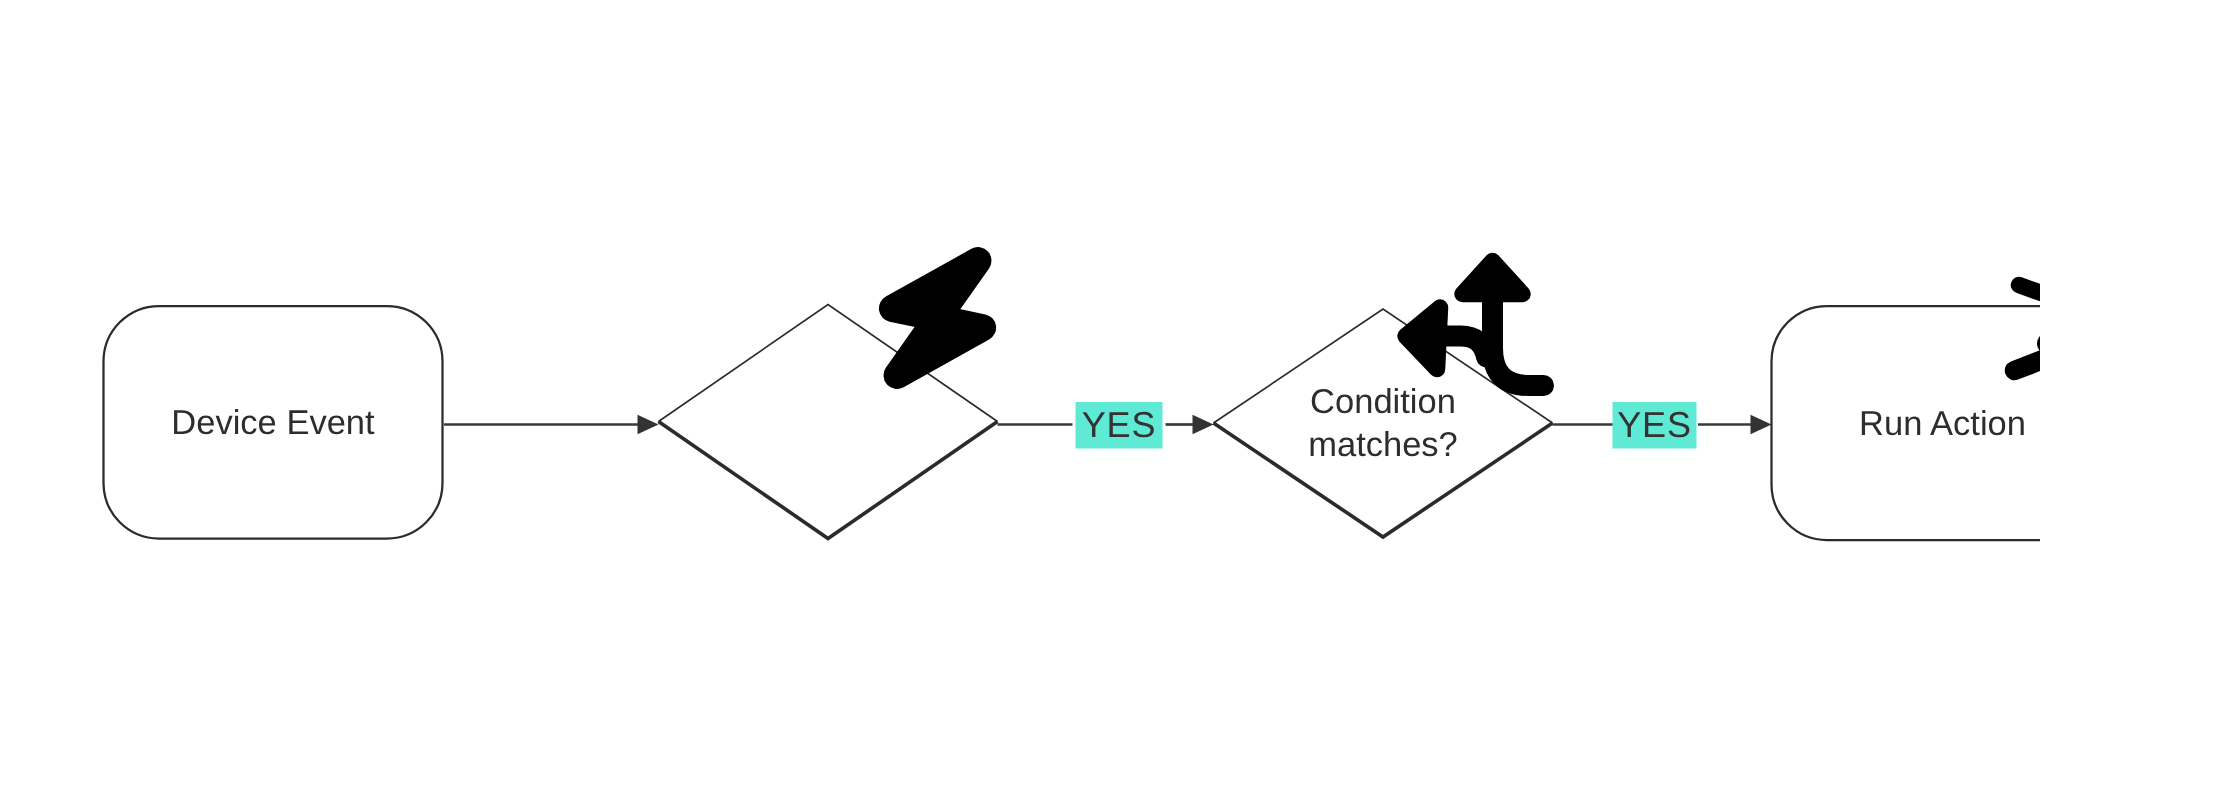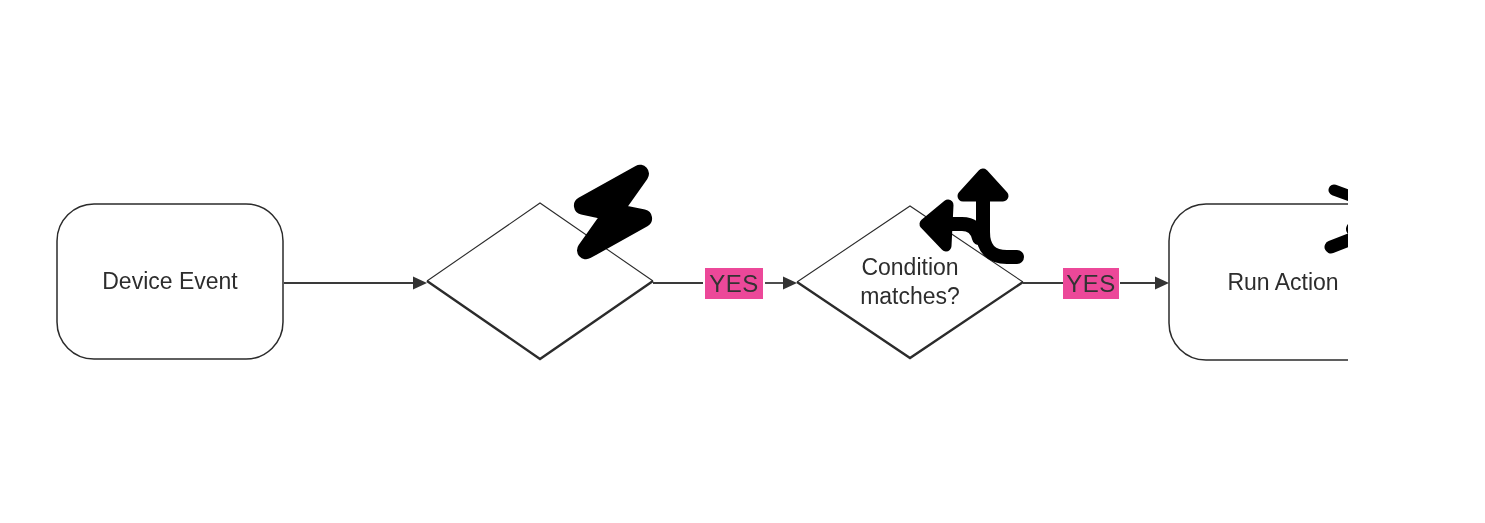--- a/index.html
+++ b/index.html
@@ -7,20 +7,21 @@
     padding: 0;
     background: #ffffff;
   }
   .stage {
     position: relative;
     width: 1348px;
     height: 523px;
     background: #ffffff;
     font-family: "Liberation Sans", "DejaVu Sans", sans-serif;
     overflow: hidden;
+    margin-left: 12px;
   }
   .diagram-svg {
     position: absolute;
     left: 0;
     top: 0;
   }
   .node-label {
     position: absolute;
     display: flex;
     align-items: center;
@@ -34,21 +35,21 @@
   }
   .edge-label {
     position: absolute;
     display: flex;
     align-items: center;
     justify-content: center;
     text-align: center;
     color: #333333;
     font-size: 24px;
     letter-spacing: 0.5px;
-    background: #ec4899;
+    background: #5eead4;
     pointer-events: none;
   }
 </style>
 </head>
 <body>
 
 <div class="stage">
 
   <svg class="diagram-svg" width="1485" height="523" viewBox="0 0 1485 523">
 

